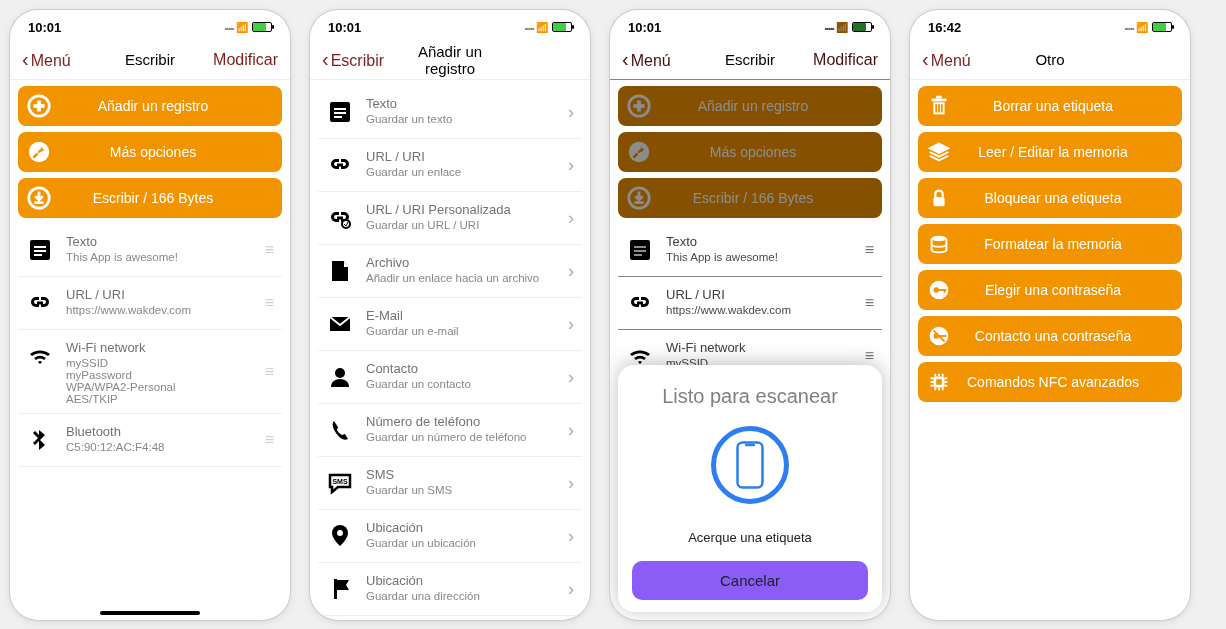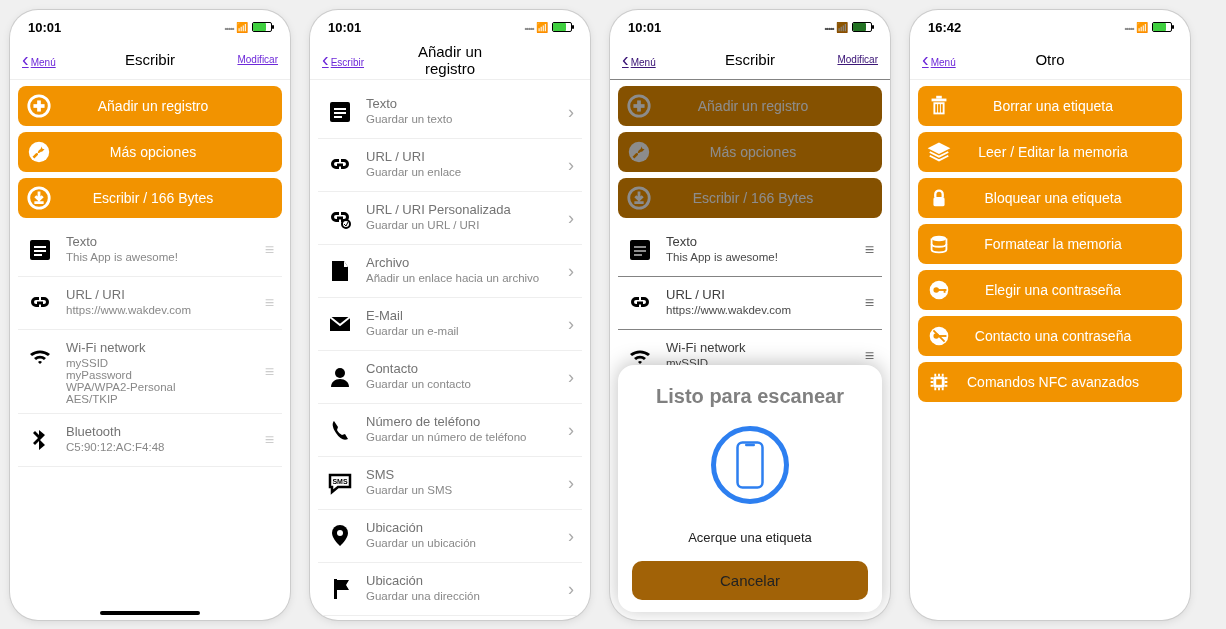--- a/index.html
+++ b/index.html
@@ -36,21 +36,21 @@
   .batt::after { content:""; position:absolute; right:-3px; top:2px; width:2px; height:4px; background:#000; border-radius:1px;}
   .batt i { display:block; height:100%; width:70%; background:#3fcf3f; border-radius:1px;}
   .nav {
     height: 40px;
     display:flex;
     align-items:center;
     justify-content:space-between;
     padding: 0 12px;
     border-bottom: 1px solid #eee;
   }
-  .nav .left, .nav .right { color:#6d28d9; font-size:10px; min-width:70px;text-decoration:underline; }
+  .nav .left, .nav .right { color:#7f1d1d; font-size:16px; min-width:70px; }
   .nav .right { text-align:right; }
   .nav .title { font-size:15px; font-weight:500; text-align:center; flex:1; }
   .chev-left::before { content:"‹"; font-size:20px; font-weight:400; margin-right:2px; }
   .content { padding: 6px 8px 0 8px; height: calc(100% - 70px); overflow:hidden; }
   .big-btn {
     background:#f29300;
     color:#fff;
     border-radius:8px;
     height:40px;
     display:flex;
@@ -89,31 +89,31 @@
   .sheet {
     position:absolute;
     left:8px; right:8px; bottom:8px;
     background:#fff;
     border-radius:16px;
     box-shadow:0 -2px 20px rgba(0,0,0,0.25);
     padding:16px 14px 12px 14px;
     text-align:center;
     z-index:10;
   }
-  .sheet h2 { font-weight:700; color:#808080; font-size:20px; margin-bottom:18px; margin-top:4px;}
+  .sheet h2 { font-weight:400; color:#808080; font-size:20px; margin-bottom:18px; margin-top:4px;}
   .scan-ic {
     width:78px; height:78px; border:5px solid #2d7ff0; border-radius:50%;
     margin:10px auto 26px auto;
     display:flex; align-items:center; justify-content:center;
   }
   .scan-ic svg { width:36px; height:50px; }
   .sheet p { font-size:13px; color:#222; margin-bottom:16px; }
   .sheet button {
     width:100%; padding:11px; border:none; border-radius:10px;
-    background:#a16207; font-size:15px; color:#222;
+    background:#8b5cf6; font-size:15px; color:#222;
   }
   .dots::before{content:"•••••"; letter-spacing:-1px; font-size:8px; color:#888;}
 </style>
 </head>
 <body>
 
 <svg width="0" height="0" style="position:absolute">
   <defs>
     <g id="i-text">
         <rect x="4" y="4" width="20" height="20" rx="2" fill="#000"></rect>

